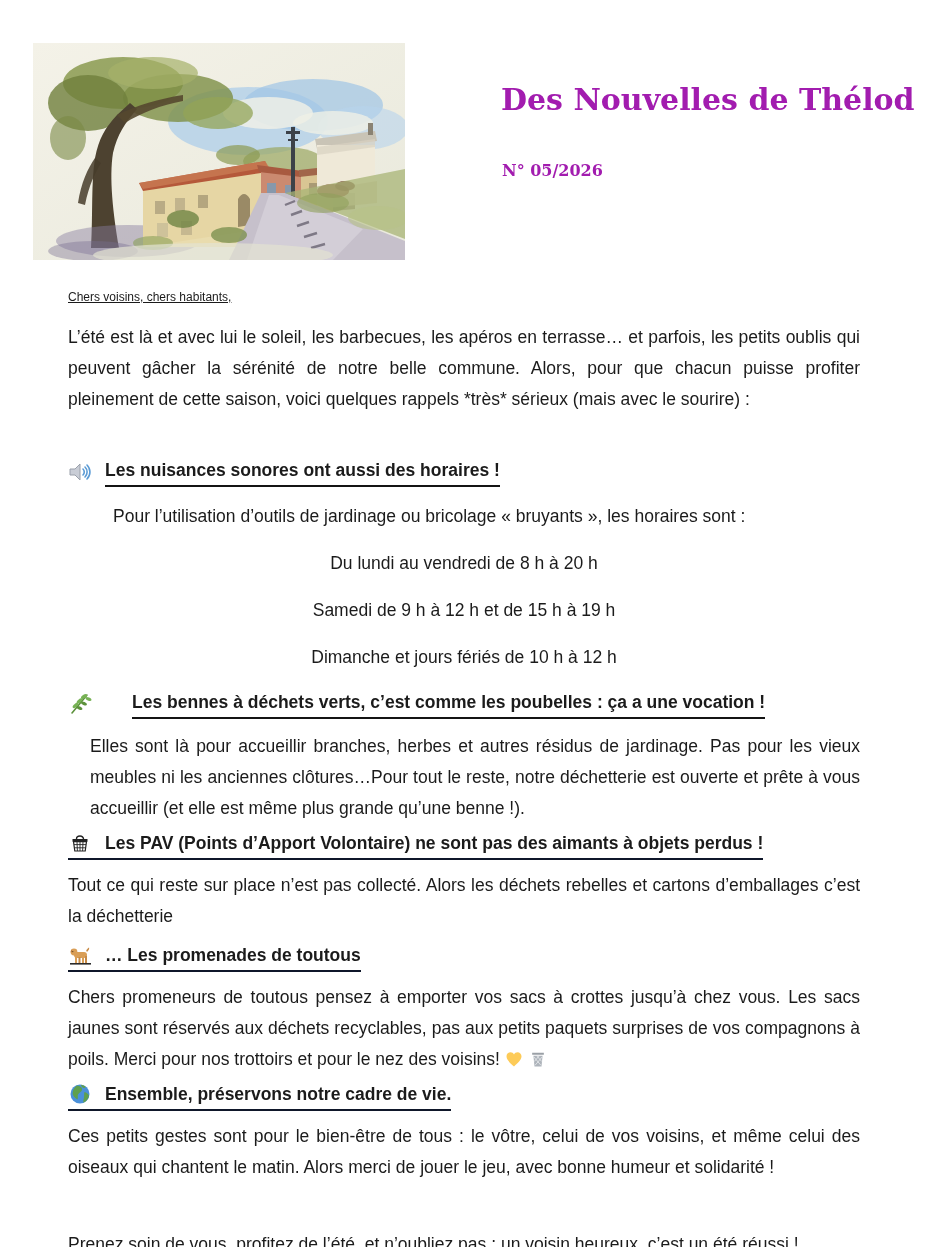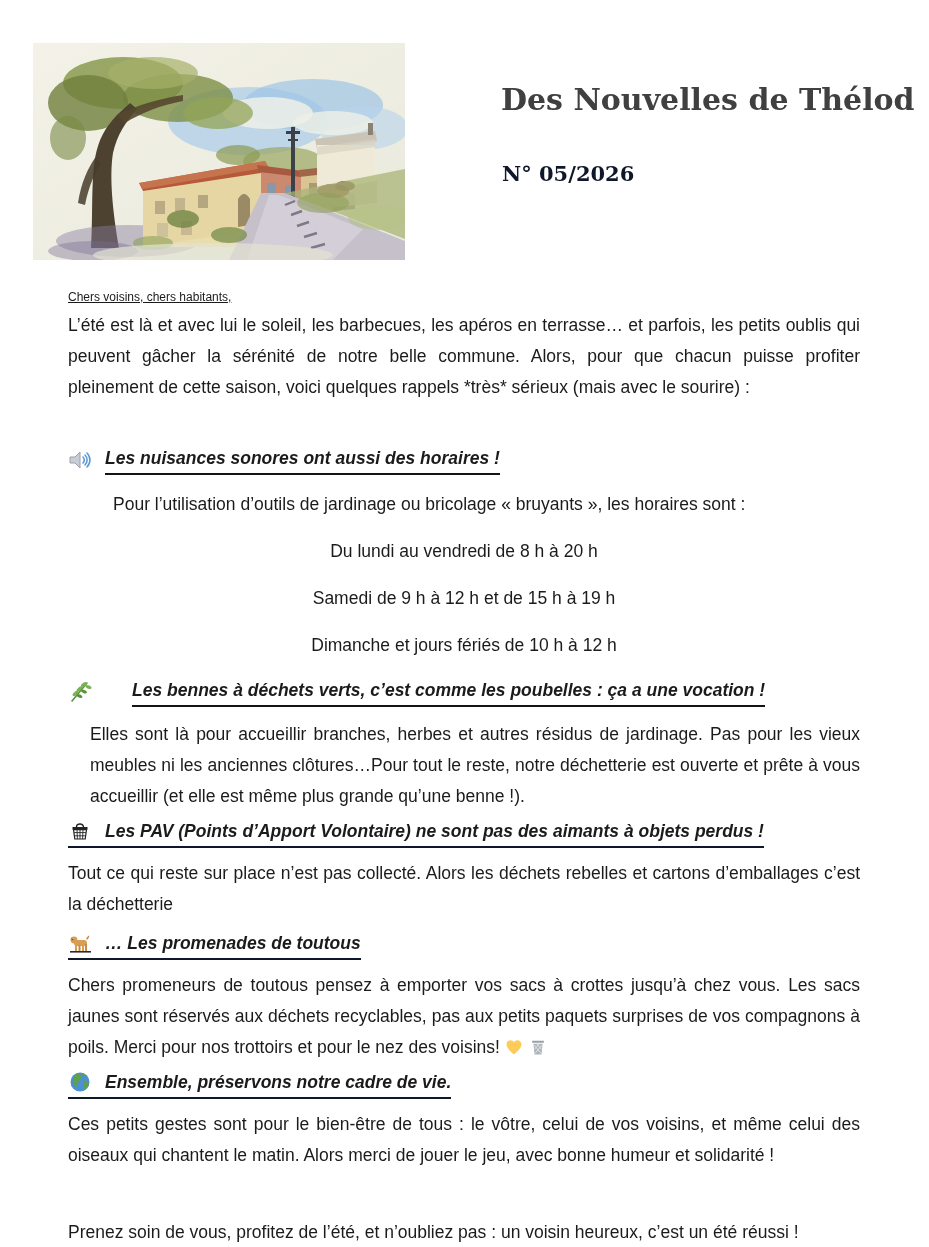--- a/index.html
+++ b/index.html
@@ -12,38 +12,38 @@
     overflow: hidden;
   }
   .header { position: relative; height: 284px; }
   .painting {
     position: absolute; left: 33px; top: 43px;
     width: 372px; height: 217px; display: block;
   }
   .masthead-title {
     position: absolute; left: 501px; top: 82px;
     font-family: "DejaVu Serif", serif;
-    font-weight: bold; font-size: 30px; color: #404040;
+    font-weight: bold; font-size: 30px; color: #a21caf;
     letter-spacing: 0px; white-space: nowrap;
   }
   .masthead-issue {
     position: absolute; left: 502px; top: 161px;
     font-family: "DejaVu Serif", serif;
-    font-weight: bold; font-size: 21px; color: #0f172a;
+    font-weight: bold; font-size: 16px; color: #a21caf;
   }
   .content { padding: 0 69px 0 68px; }
   .salutation { font-size: 12px; line-height: 26px; text-decoration: underline; }
   p.para {
     font-size: 17.5px; line-height: 31px;
     text-align: justify;
   }
-  .intro-para { margin-top: 0; }
+  .intro-para { margin-top: 12px; }
   .sec-heading {
     display: flex; align-items: center; gap: 13px;
-    font-size: 17.5px; font-weight: bold; line-height: 26px; font-style: italic;
+    font-size: 17.5px; font-weight: bold; line-height: 26px;
   }
   .sec-heading .htext {
     border-bottom: 2px solid #141414; padding-bottom: 2px;
   }
   .sec-heading .hgroup {
     display: inline-flex; align-items: center; gap: 13px;
     border-bottom: 2px solid #0f172a; padding-bottom: 2px;
   }
   .icon { width: 24px; height: 24px; flex: 0 0 auto; display: inline-block; }
   .icon svg { width: 100%; height: 100%; display: block; }

